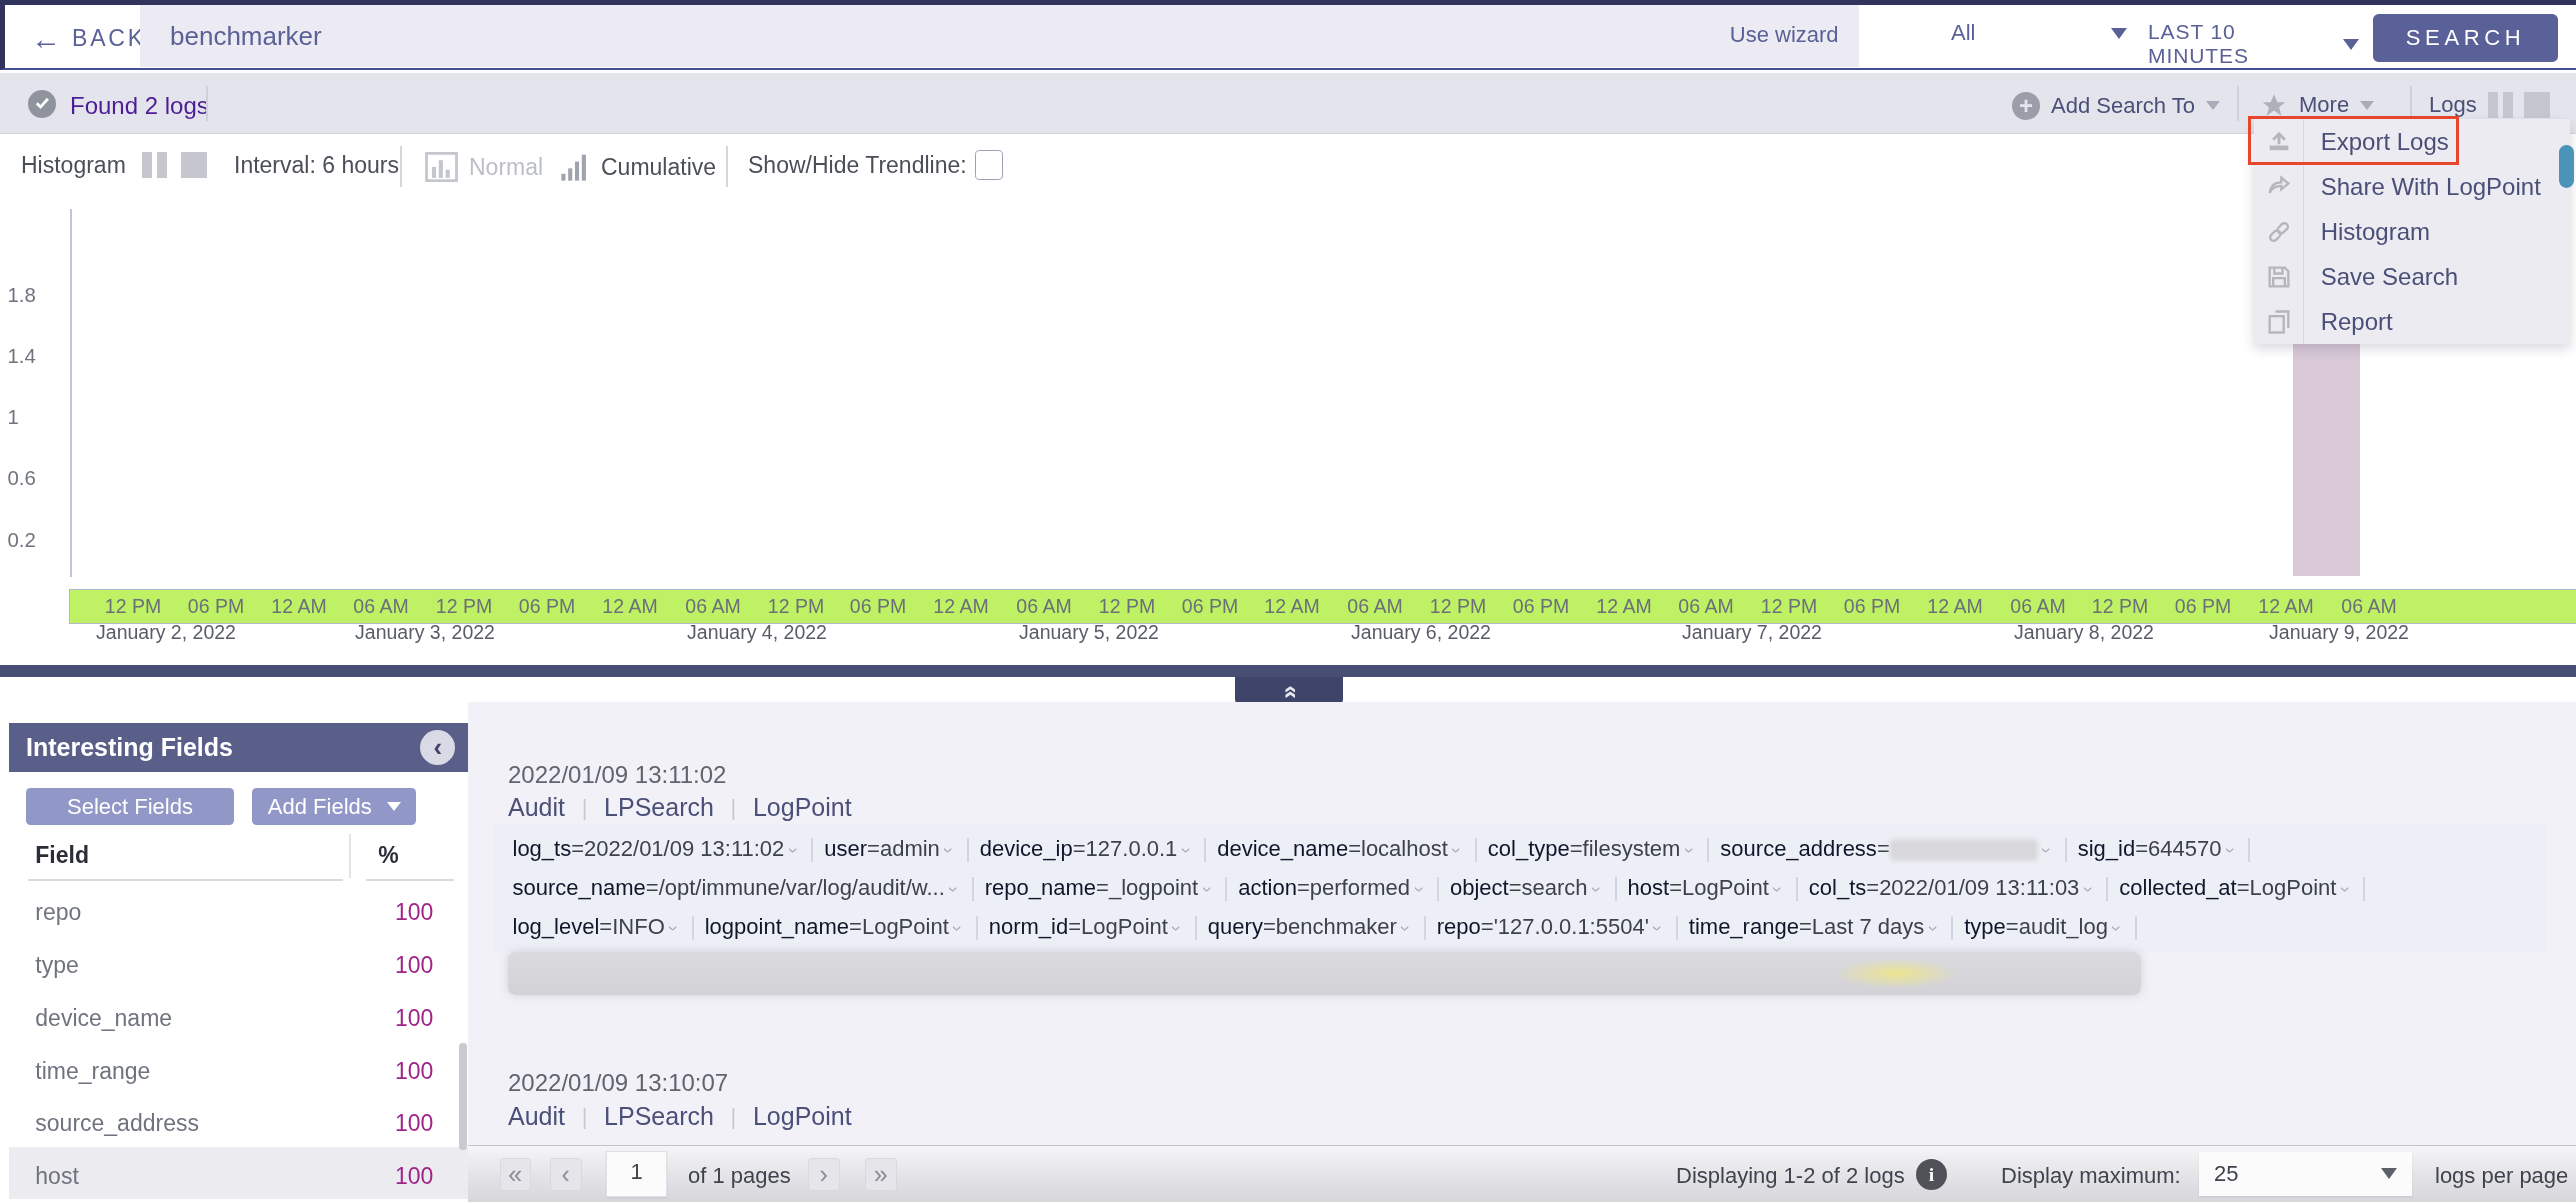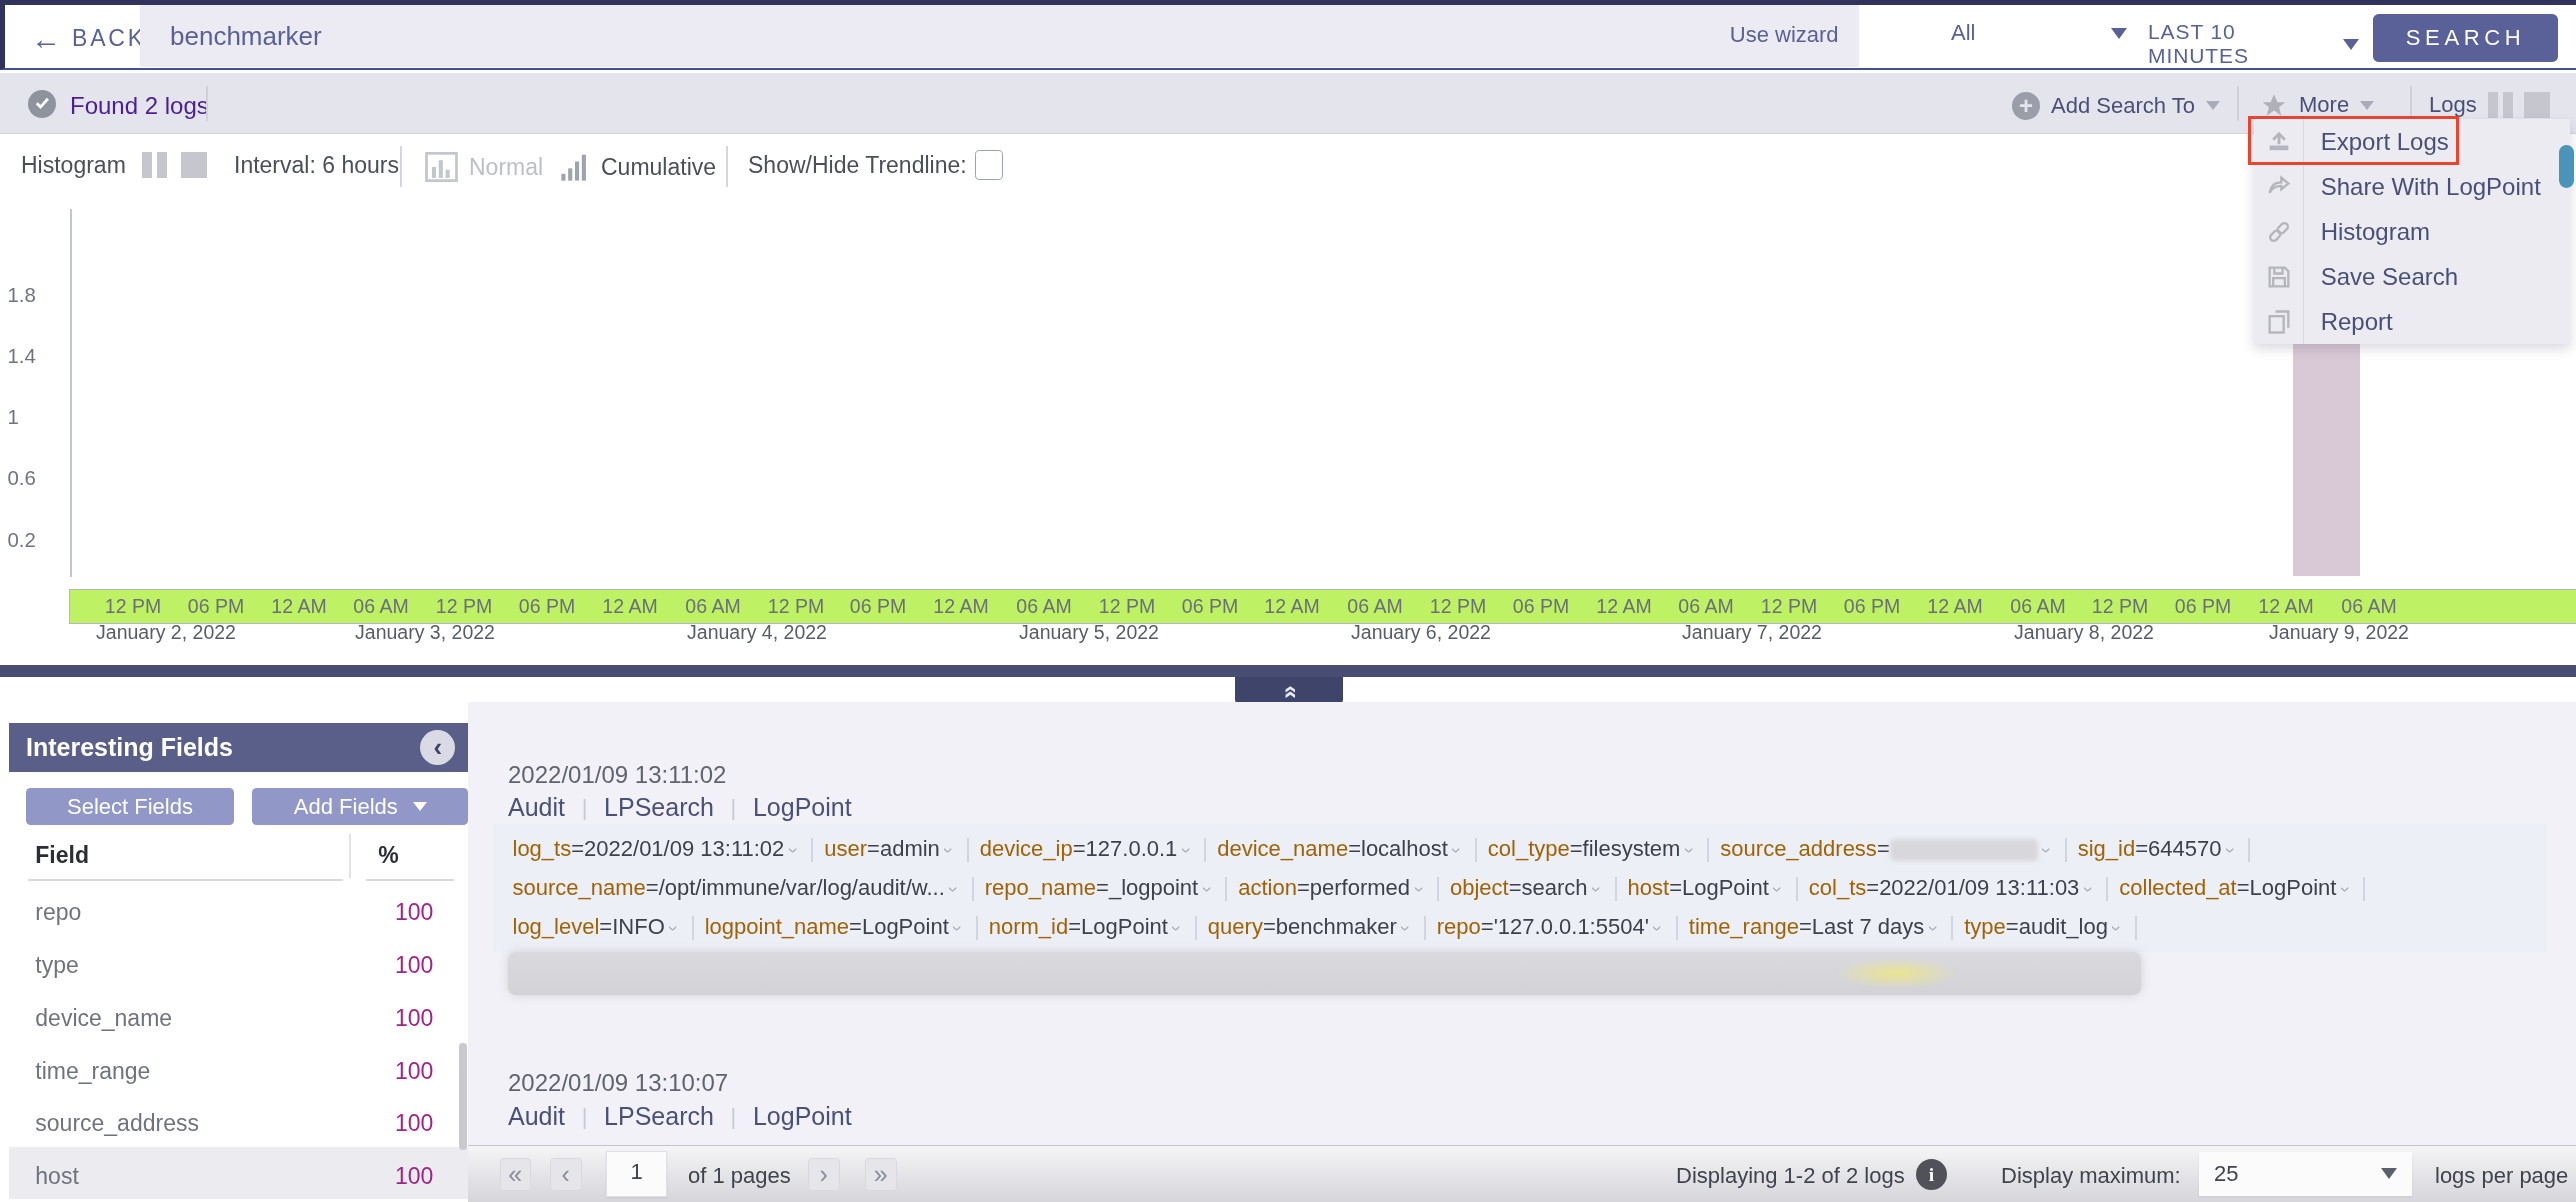--- a/index.html
+++ b/index.html
@@ -82,38 +82,38 @@
 
   
   #ifpanel{position:absolute;left:9.3px;top:723px;width:459px;height:480px;background:#ffffff;}
   #ifhead{position:absolute;left:0;top:0;width:100%;height:49px;background:#5a5f8a;display:flex;align-items:center;}
   #ifhead .t{margin-left:16.7px;color:#ffffff;font-size:25px;font-weight:bold;}
   #ifcollapse{position:absolute;right:13px;top:6.5px;width:35px;height:35px;border-radius:50%;background:#d9dae5;
               display:flex;align-items:center;justify-content:center;color:#3f4468;font-size:26px;font-weight:bold;cursor:pointer;}
   .ifbtn{position:absolute;top:65px;height:37px;background:#9197c6;border:none;border-radius:4.6px;color:#fff;
          font-size:22px;font-family:"Liberation Sans",sans-serif;cursor:pointer;}
   #btn-select{left:16.7px;width:208px;}
-  #btn-add{left:243px;width:216px;display:flex;align-items:center;justify-content:center;gap:15px;}
+  #btn-add{left:243px;width:164px;display:flex;align-items:center;justify-content:center;gap:15px;}
   .wtri{width:0;height:0;border-left:7.4px solid transparent;border-right:7.4px solid transparent;border-top:9.3px solid #fff;}
   .ifcolh{position:absolute;top:119px;font-size:23px;color:#2b2e38;font-weight:bold;}
   #ifsepv{position:absolute;left:340px;top:111px;width:1.9px;height:44px;background:#e3e3e9;}
   .ifrule{position:absolute;top:156px;height:1.9px;background:#d9d9e1;}
   .ifrow-label{position:absolute;left:26px;font-size:23px;color:#6f737e;}
   .ifrow-val{position:absolute;right:35px;font-size:23px;color:#9e2487;}
   .ifrow-bg{position:absolute;left:0;width:100%;height:52px;background:#ebebf0;}
   #ifscroll{position:absolute;right:0.9px;top:320px;width:8.3px;height:107px;background:#c9c9cf;border-radius:3.7px;}
 
   
   #logspanel{position:absolute;left:468px;top:702px;width:2108px;height:443px;background:#f2f1f8;}
   .logts{position:absolute;font-size:24px;color:#60646e;}
   .logsrc{position:absolute;font-size:25px;color:#4a5078;display:flex;gap:16.7px;align-items:center;}
   .srcpipe{color:#c6c9d4;font-size:22px;}
   .fieldsblock{position:absolute;left:26px;width:2052px;background:#edeff6;padding:5.6px 18.5px;}
   .fline{line-height:37px;white-space:nowrap;font-size:22px;}
-  .tag .k{color:#a16207;cursor:pointer;}
+  .tag .k{color:#0f172a;cursor:pointer;}
   .tag .v{color:#3d414b;}
   .tag .eq{color:#3d414b;}
   .tagcaret{display:inline-block;transform:rotate(90deg);color:#a6abb6;font-size:17.6px;margin:0 3.7px 0 6.5px;}
   .tagsep{display:inline-block;width:1.9px;height:24px;background:#d2d5df;vertical-align:middle;margin:0 11px;}
   .v-redacted{display:inline-block;width:148px;height:22px;background:#d8d8dc;border-radius:4.6px;
               vertical-align:middle;filter:blur(1.9px);}
   .blurline{position:absolute;left:40px;width:1633px;height:43px;border-radius:7.4px;
             background:
               radial-gradient(ellipse 83px 20.4px at 85% 50%, rgba(236,229,140,.95), rgba(236,229,140,0) 75%),
               linear-gradient(180deg,#dadade,#d2d2d7);

